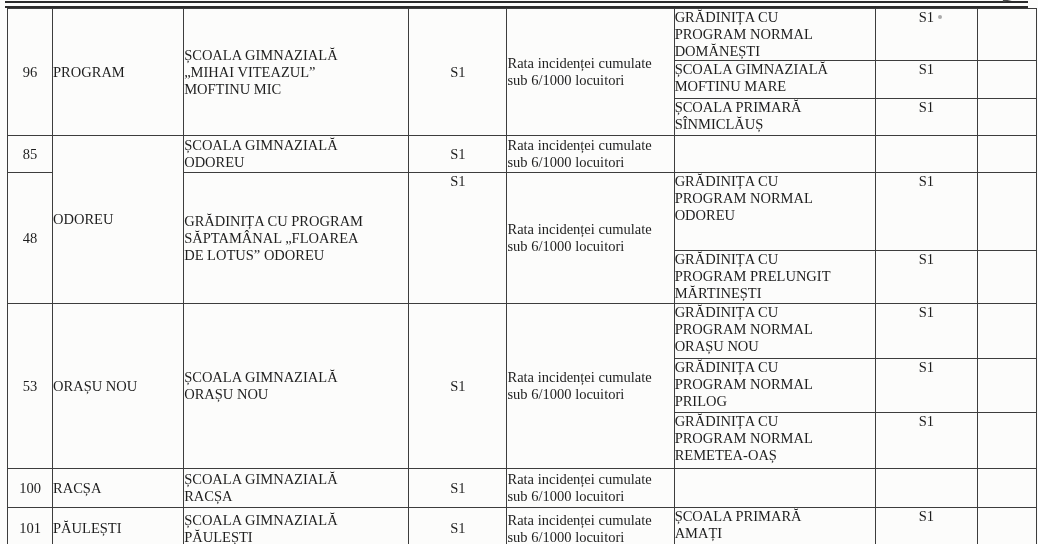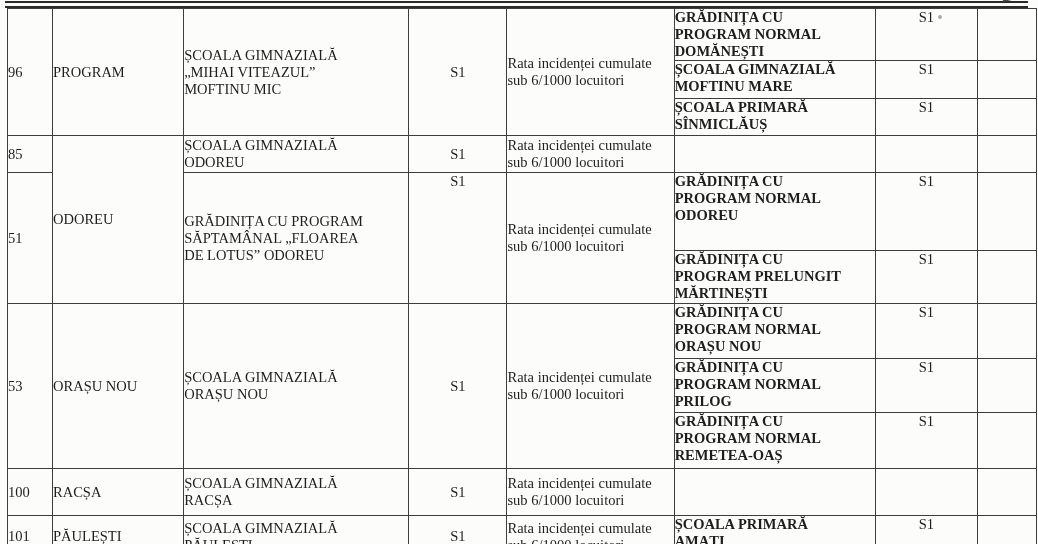--- a/index.html
+++ b/index.html
@@ -27,28 +27,28 @@
     border-collapse:collapse;table-layout:fixed;
     width:1030px;margin:8px 0 0 7px;
   }
   table.doc td{
     border:1px solid #3d3d3d;
     font-size:14.5px;line-height:17px;
     padding:0;overflow:hidden;
   }
   .h52{height:52px}.h38{height:38px}.h37{height:37px}.h78{height:78px}
   .h53{height:53px}.h55{height:55px}.h54{height:54px}.h56{height:56px}
-  .h39{height:47px}.h42{height:42px}
-  .c-num{vertical-align:middle;}
+  .h39{height:39px}.h42{height:42px}
+  .c-num{text-align:center;vertical-align:middle;}
   .c-loc{padding-left:7px;vertical-align:middle;}
   .c-school{padding-left:8px;vertical-align:middle;white-space:pre-line;}
   .c-s1{text-align:center;vertical-align:middle;}
   .c-s1--top{vertical-align:top;padding-top:4px;}
   .c-rata{padding-left:6px;vertical-align:middle;white-space:pre-line;}
-  .c-sub{padding-left:7px;vertical-align:top;white-space:pre-line;padding-top:1px;font-weight:bold;}
+  .c-sub{padding-left:7px;vertical-align:top;white-space:pre-line;padding-top:1px;}
   .c-s1sub{text-align:center;vertical-align:top;padding-top:1px;}
 </style>
 </head>
 <body>
 
 <div class="sheet">
   <div class="double-rule"></div>
   <div class="artifact-diagonal"></div>
   <div class="artifact-dot"></div>
 
@@ -100,21 +100,21 @@
 ODOREU</td>
       <td class="c-s1">S1</td>
       <td class="c-rata">Rata incidenței cumulate
 sub 6/1000 locuitori</td>
       <td class="c-sub"></td>
       <td class="c-s1sub"></td>
       <td></td>
     </tr>
 
     <tr class="h78">
-      <td class="c-num" rowspan="2">51</td>
+      <td class="c-num" rowspan="2">48</td>
       <td class="c-school" rowspan="2">GRĂDINIȚA CU PROGRAM
 SĂPTAMÂNAL „FLOAREA
 DE LOTUS”  ODOREU</td>
       <td class="c-s1 c-s1--top" rowspan="2">S1</td>
       <td class="c-rata" rowspan="2">Rata incidenței cumulate
 sub 6/1000 locuitori</td>
       <td class="c-sub">GRĂDINIȚA CU
 PROGRAM NORMAL
 ODOREU</td>
       <td class="c-s1sub">S1</td>

